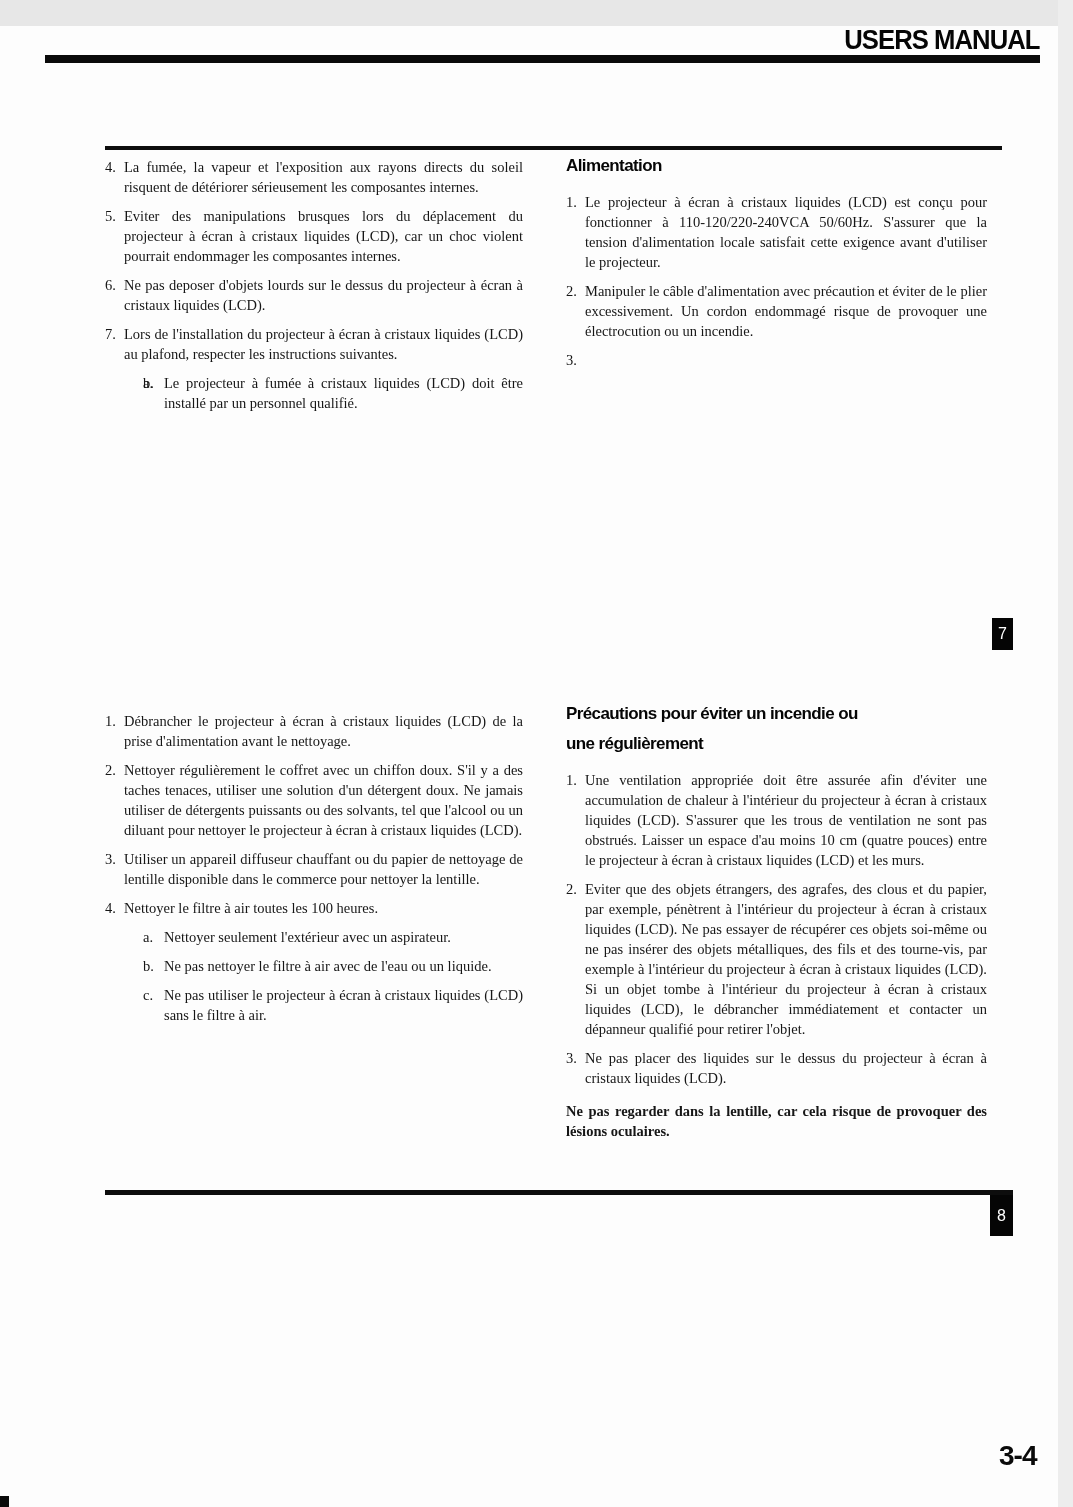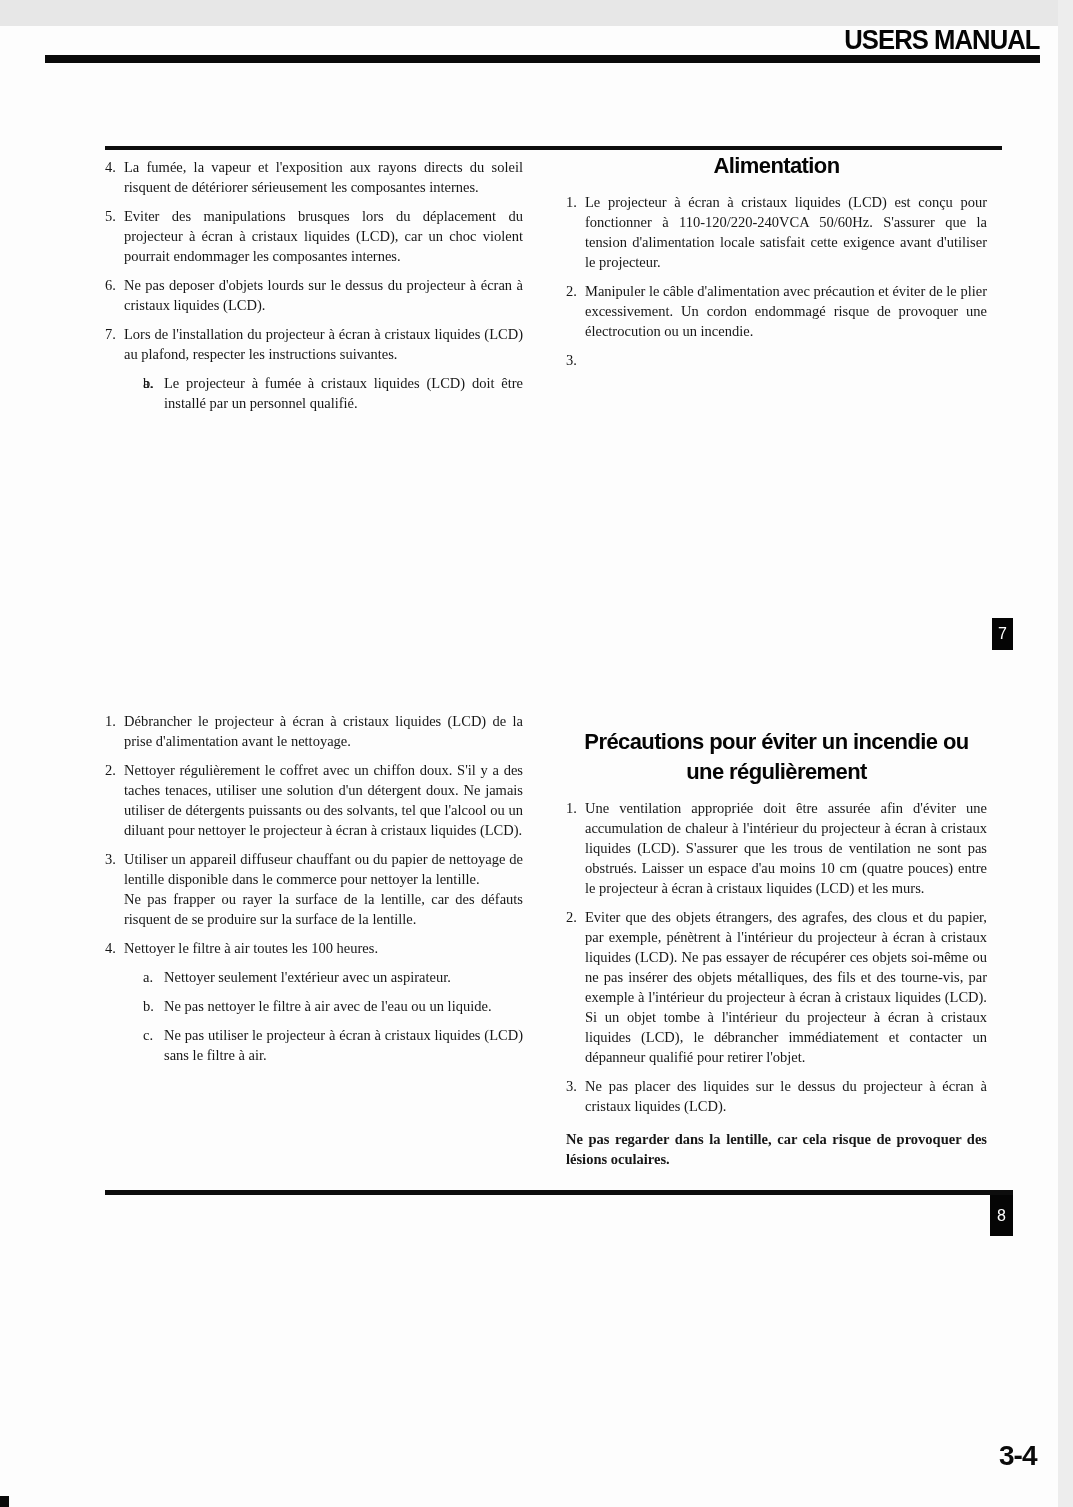--- a/index.html
+++ b/index.html
@@ -33,25 +33,25 @@
   .page-num{
     position:absolute;left:999px;top:1440px;
     font-family:"Liberation Sans", sans-serif;font-weight:bold;font-size:28px;
     letter-spacing:-1px;color:#0a0a0a;
   }
 
   .col{position:absolute;font-size:14.5px;line-height:20px;}
   .sec1-left{left:105px;top:157px;width:418px;}
   .sec1-right{left:566px;top:151px;width:421px;}
   .sec2-left{left:105px;top:711px;width:418px;}
-  .sec2-right{left:566px;top:727px;width:421px;}
+  .sec2-right{left:566px;top:699px;width:421px;}
 
   .sec-heading{
-    font-family:"Liberation Sans", sans-serif;font-weight:bold;font-size:22px;
-    line-height:30px;letter-spacing:-0.6px;color:#050505;margin:0 0 11px 0;text-align:center;
+    font-family:"Liberation Sans", sans-serif;font-weight:bold;font-size:17px;
+    line-height:30px;letter-spacing:-0.6px;color:#050505;margin:0 0 11px 0;
   }
   .item{position:relative;padding-left:19px;margin:0 0 9px 0;text-align:justify;}
   .item .num{position:absolute;left:0;top:0;}
   .sub{position:relative;margin:0 0 9px 38px;padding-left:21px;text-align:justify;}
   .sub .num{position:absolute;left:0;top:0;}
   .cont{text-align:justify;}
   .bold-note{font-weight:bold;text-align:justify;margin-top:13px;}
 </style>
 </head>
 <body>
@@ -114,21 +114,20 @@
     <span class="num">1.</span>
     <span>Débrancher le projecteur à écran à cristaux liquides (LCD) de la prise d'alimentation avant le nettoyage.</span>
   </div>
   <div class="item">
     <span class="num">2.</span>
     <span>Nettoyer régulièrement le coffret avec un chiffon doux. S'il y a des taches tenaces, utiliser une solution d'un détergent doux. Ne jamais utiliser de détergents puissants ou des solvants, tel que l'alcool ou un diluant pour nettoyer le projecteur à écran à cristaux liquides (LCD).</span>
   </div>
   <div class="item">
     <span class="num">3.</span>
     <span>Utiliser un appareil diffuseur chauffant ou du papier de nettoyage de lentille disponible dans le commerce pour nettoyer la lentille.</span>
-    <div class="cont">Ne pas frapper ou rayer la surface de la lentille, car des défauts risquent de se produire sur la surface de la lentille.</div>
   </div>
   <div class="item">
     <span class="num">4.</span>
     <span>Nettoyer le filtre à air toutes les 100 heures.</span>
   </div>
   <div class="sub">
     <span class="num">a.</span>
     <span>Nettoyer seulement l'extérieur avec un aspirateur.</span>
   </div>
   <div class="sub">

